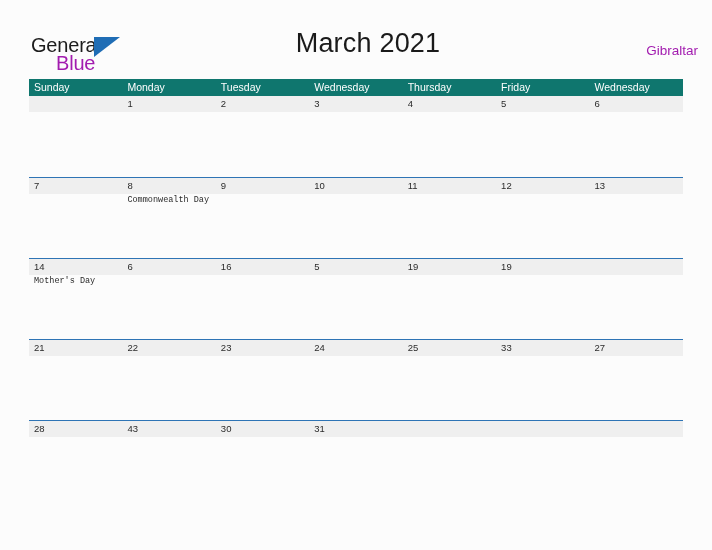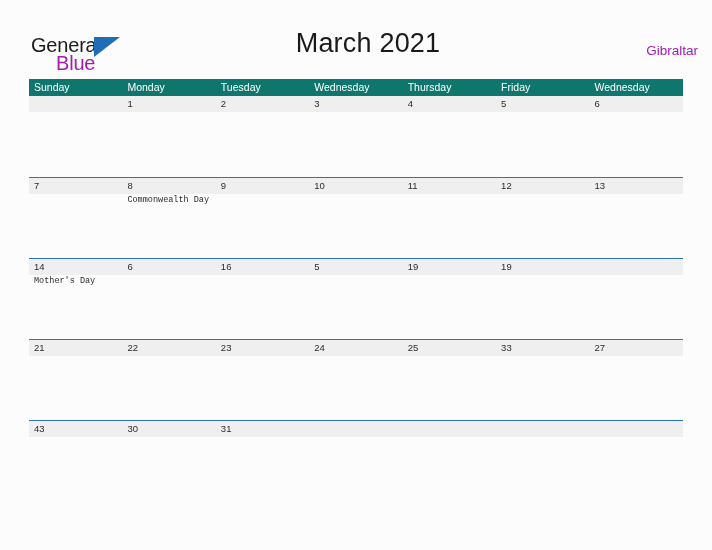--- a/index.html
+++ b/index.html
@@ -298,20 +298,23 @@
           </div>
           <div class="day-cell">
             <div class="day-number">27</div>
           </div>
         </div>
       </div>
       <div class="week-row">
         <div class="week-band"></div>
         <div class="week-cells">
           <div class="day-cell">
+            <div class="day-number">28</div>
+          </div>
+          <div class="day-cell">
             <div class="day-number">43</div>
           </div>
           <div class="day-cell">
             <div class="day-number">30</div>
           </div>
           <div class="day-cell">
             <div class="day-number">31</div>
           </div>
           <div class="day-cell">
             <div class="day-number"></div>

